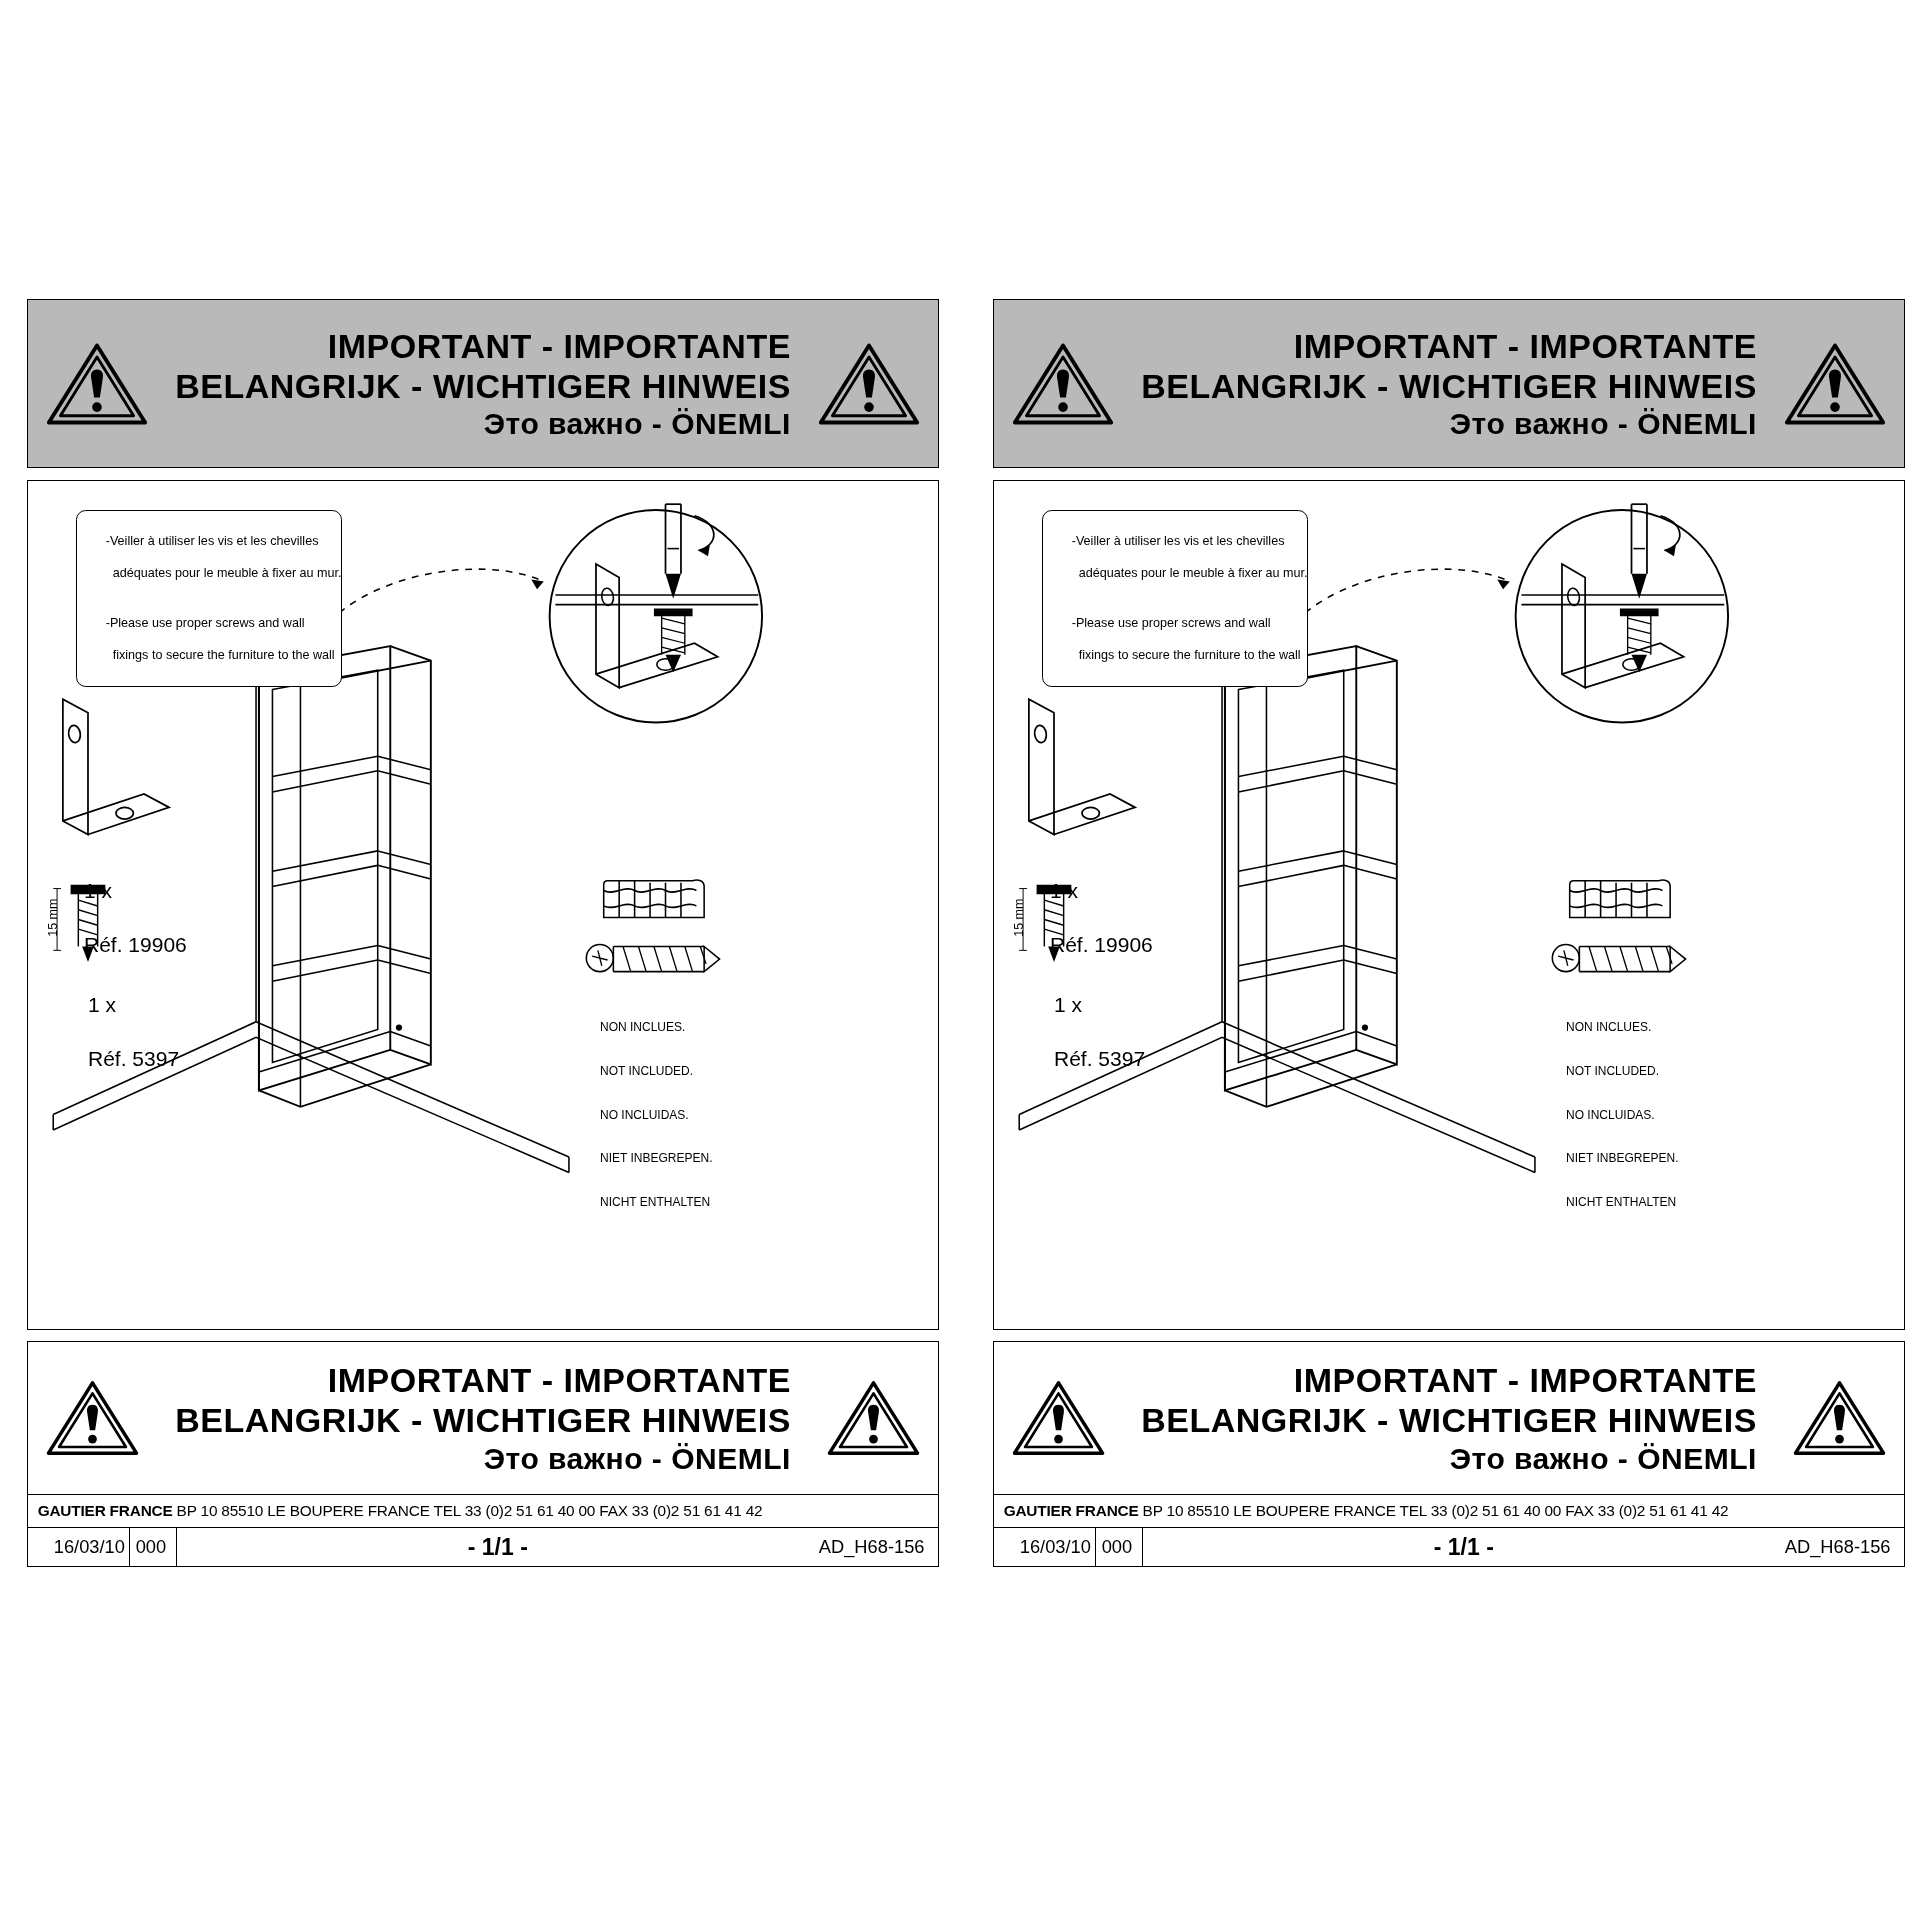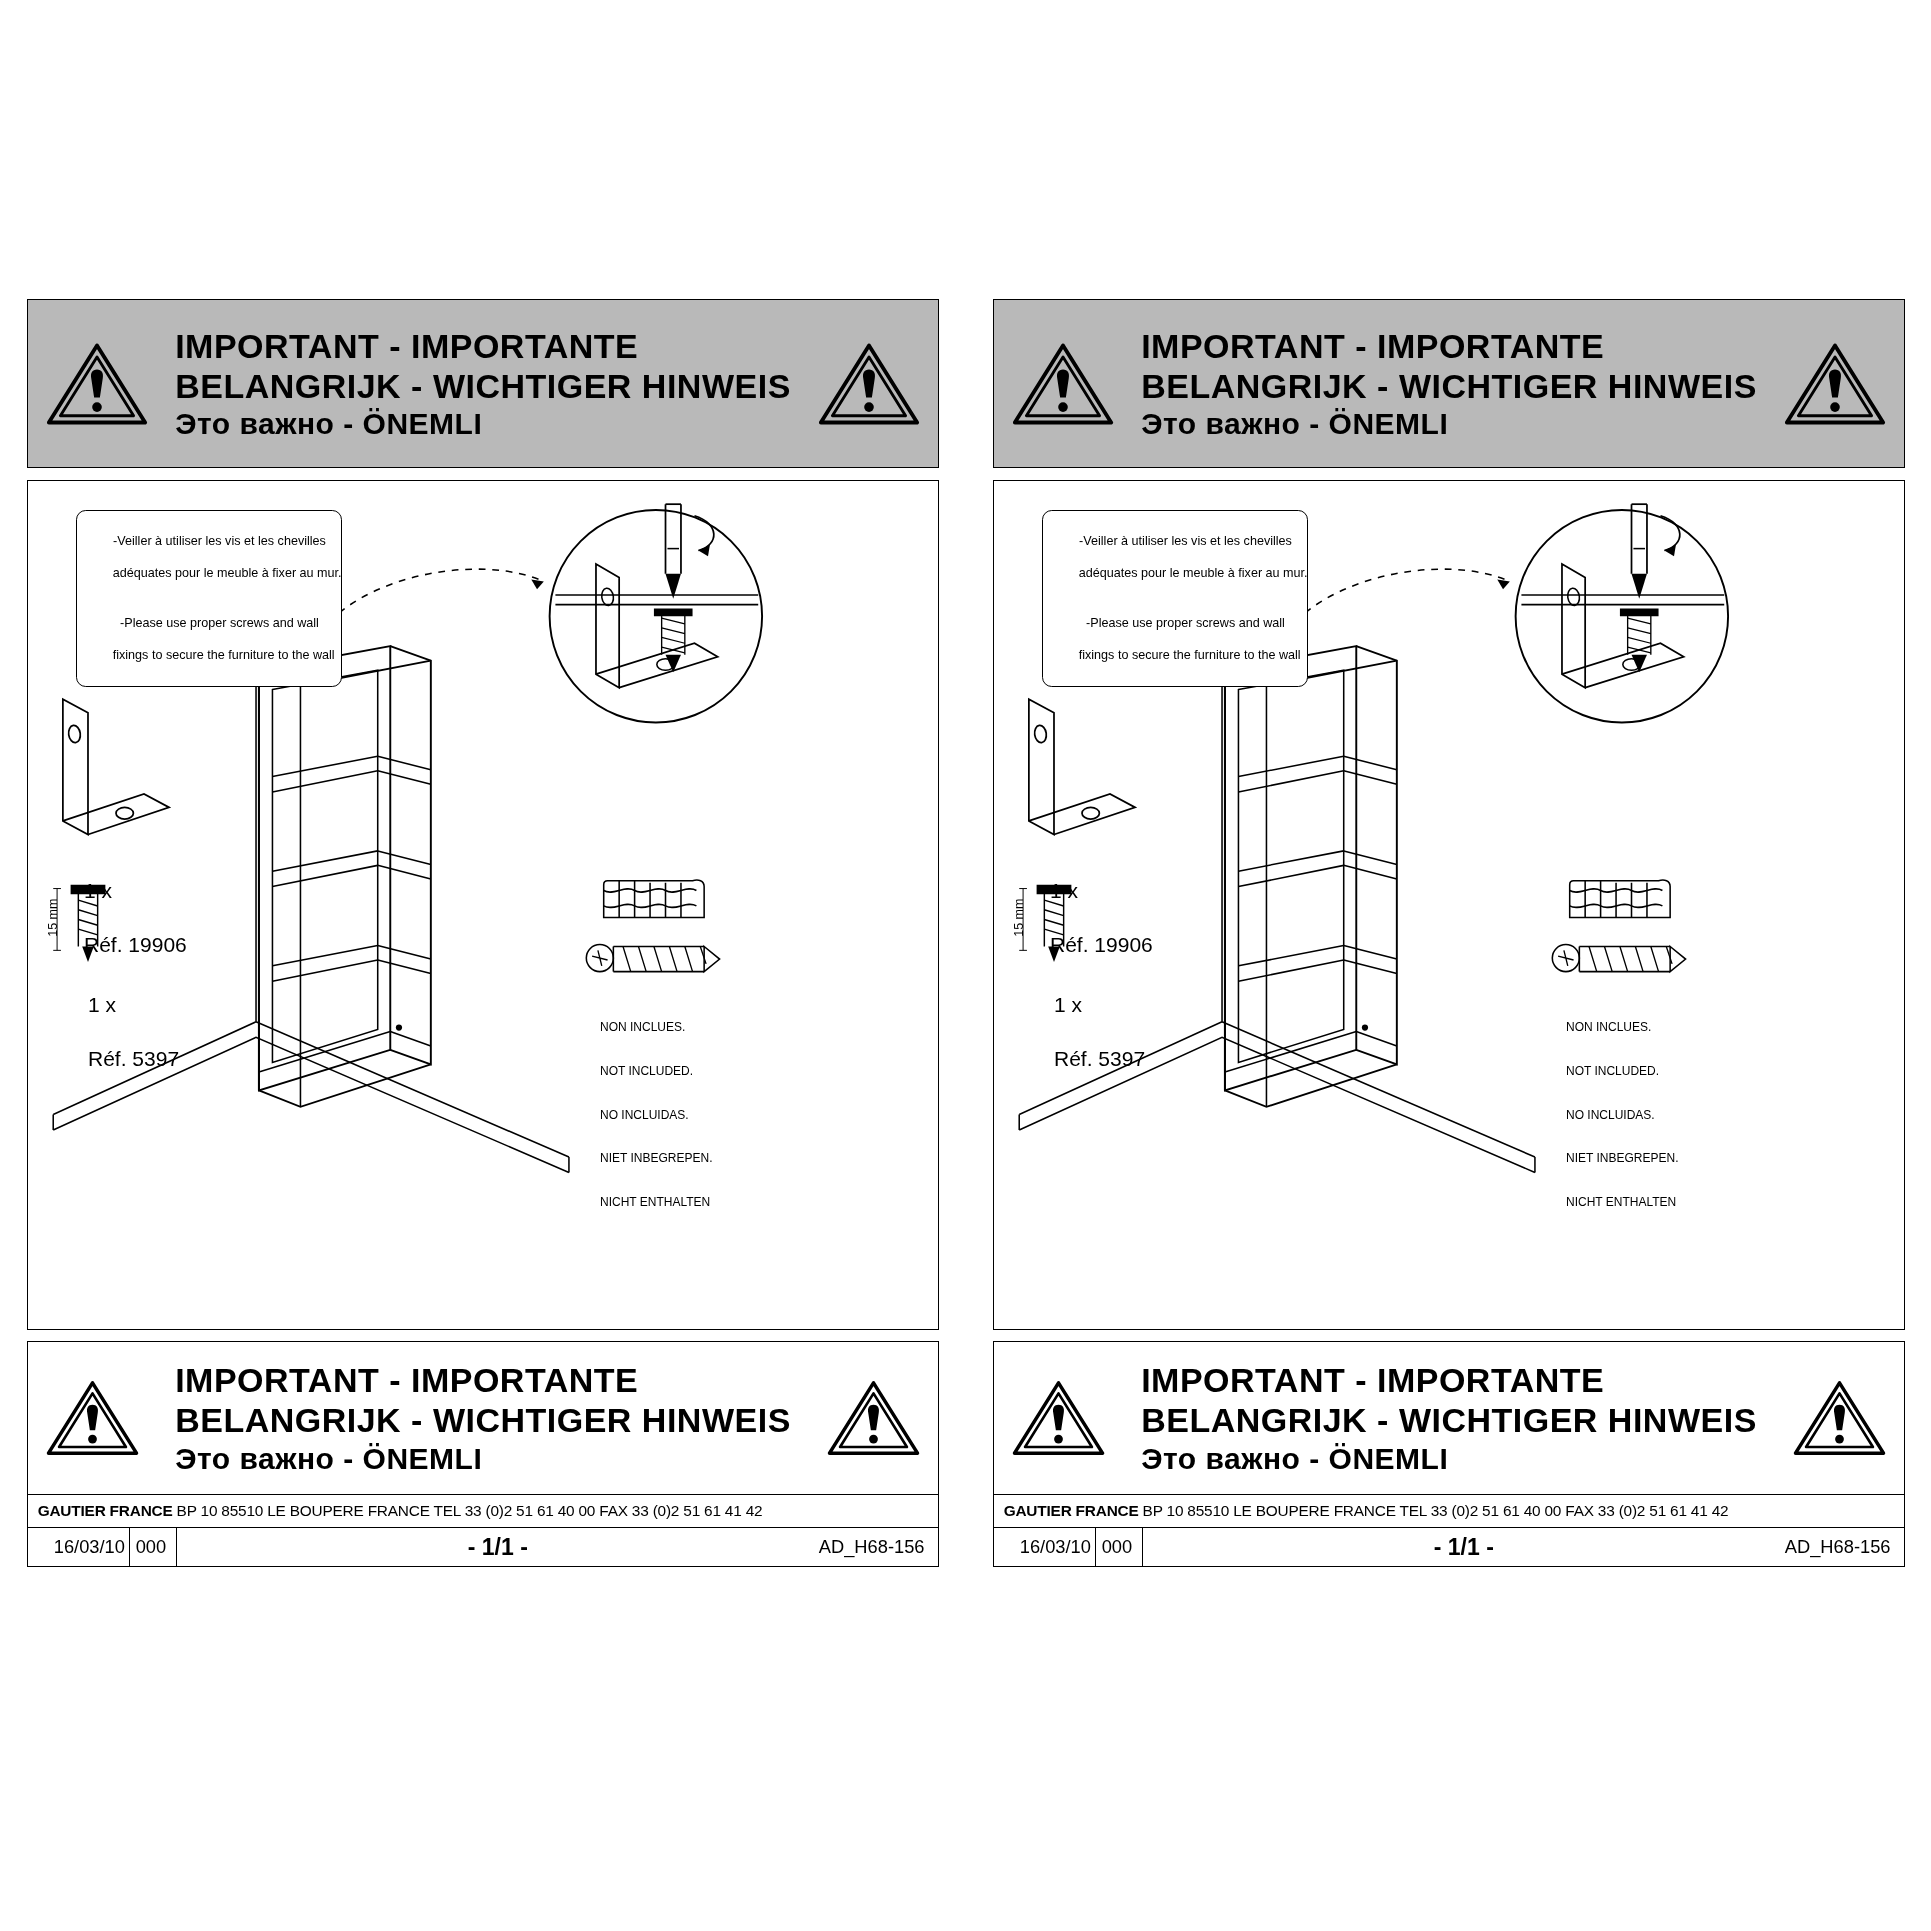--- a/index.html
+++ b/index.html
@@ -34,21 +34,21 @@
     justify-content: center;
   }
   .banner.top {
     background: #b9b9b9;
   }
   .banner.bottom {
     background: #ffffff;
     height: 154px;
   }
   .banner-lines {
-    text-align: left;
+    text-align: right;
     line-height: 1.18;
   }
   .banner-lines .l1 {
     font-size: 34px;
     font-weight: bold;
     letter-spacing: 0.5px;
   }
   .banner-lines .l2 {
     font-size: 34px;
     font-weight: bold;
@@ -137,21 +137,20 @@
   .note-box {
     position: absolute;
     box-sizing: border-box;
     border: 1.4px solid #000;
     border-radius: 9.7px;
     background: #fff;
     padding: 5.8px 7.7px;
     font-size: 12.6px;
     line-height: 1.3;
     white-space: pre;
-    text-align: center;
   }
   .label {
     position: absolute;
     font-size: 21px;
     white-space: pre;
     line-height: 1.3;
   }
   .notinc {
     position: absolute;
     font-size: 12px;

